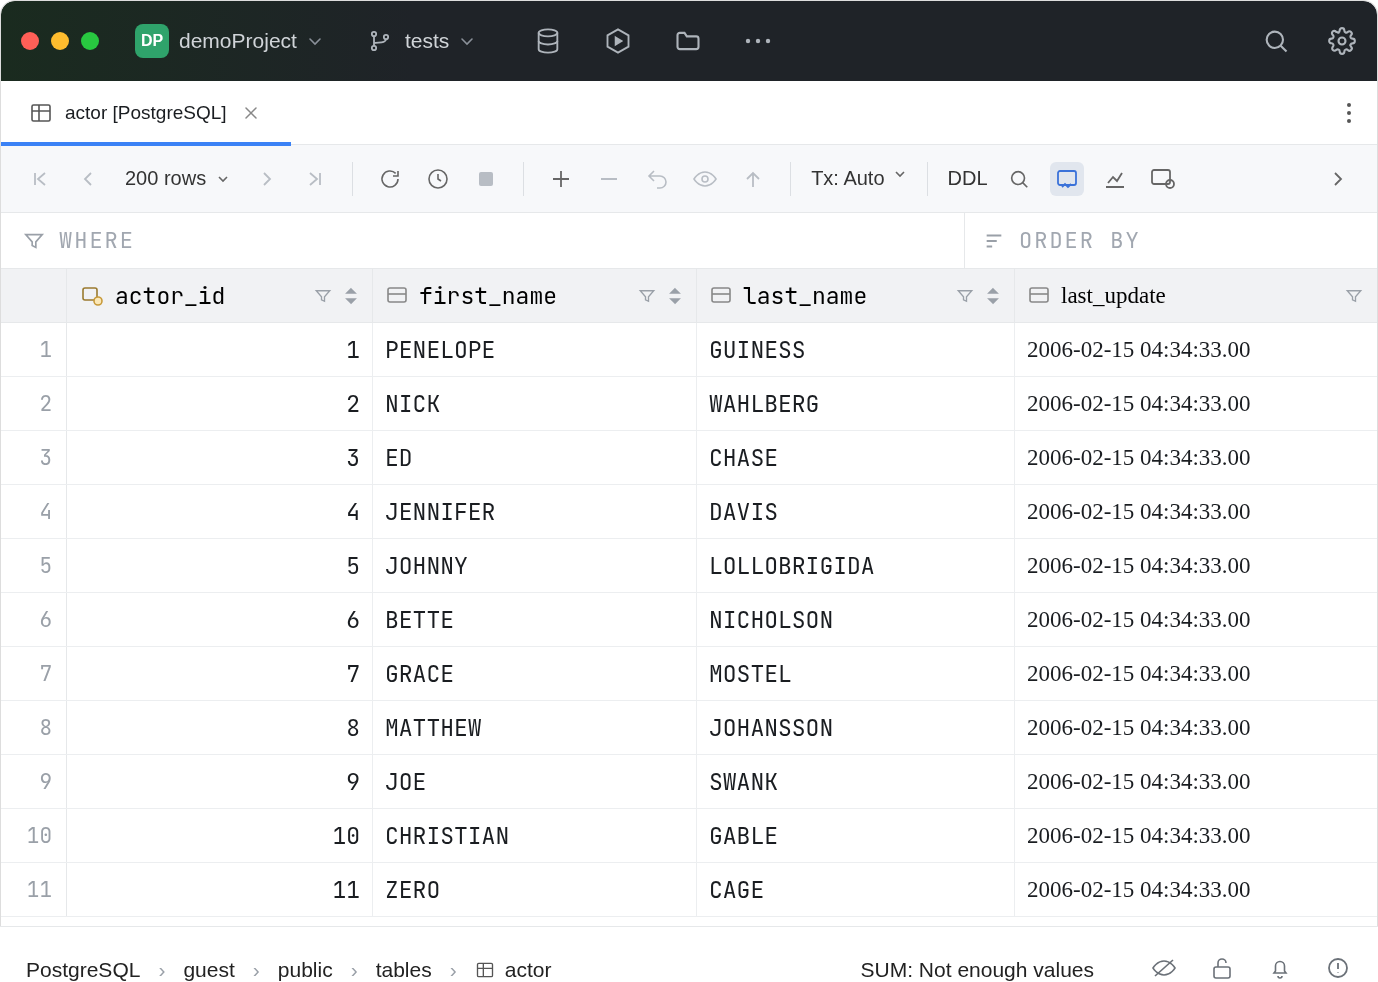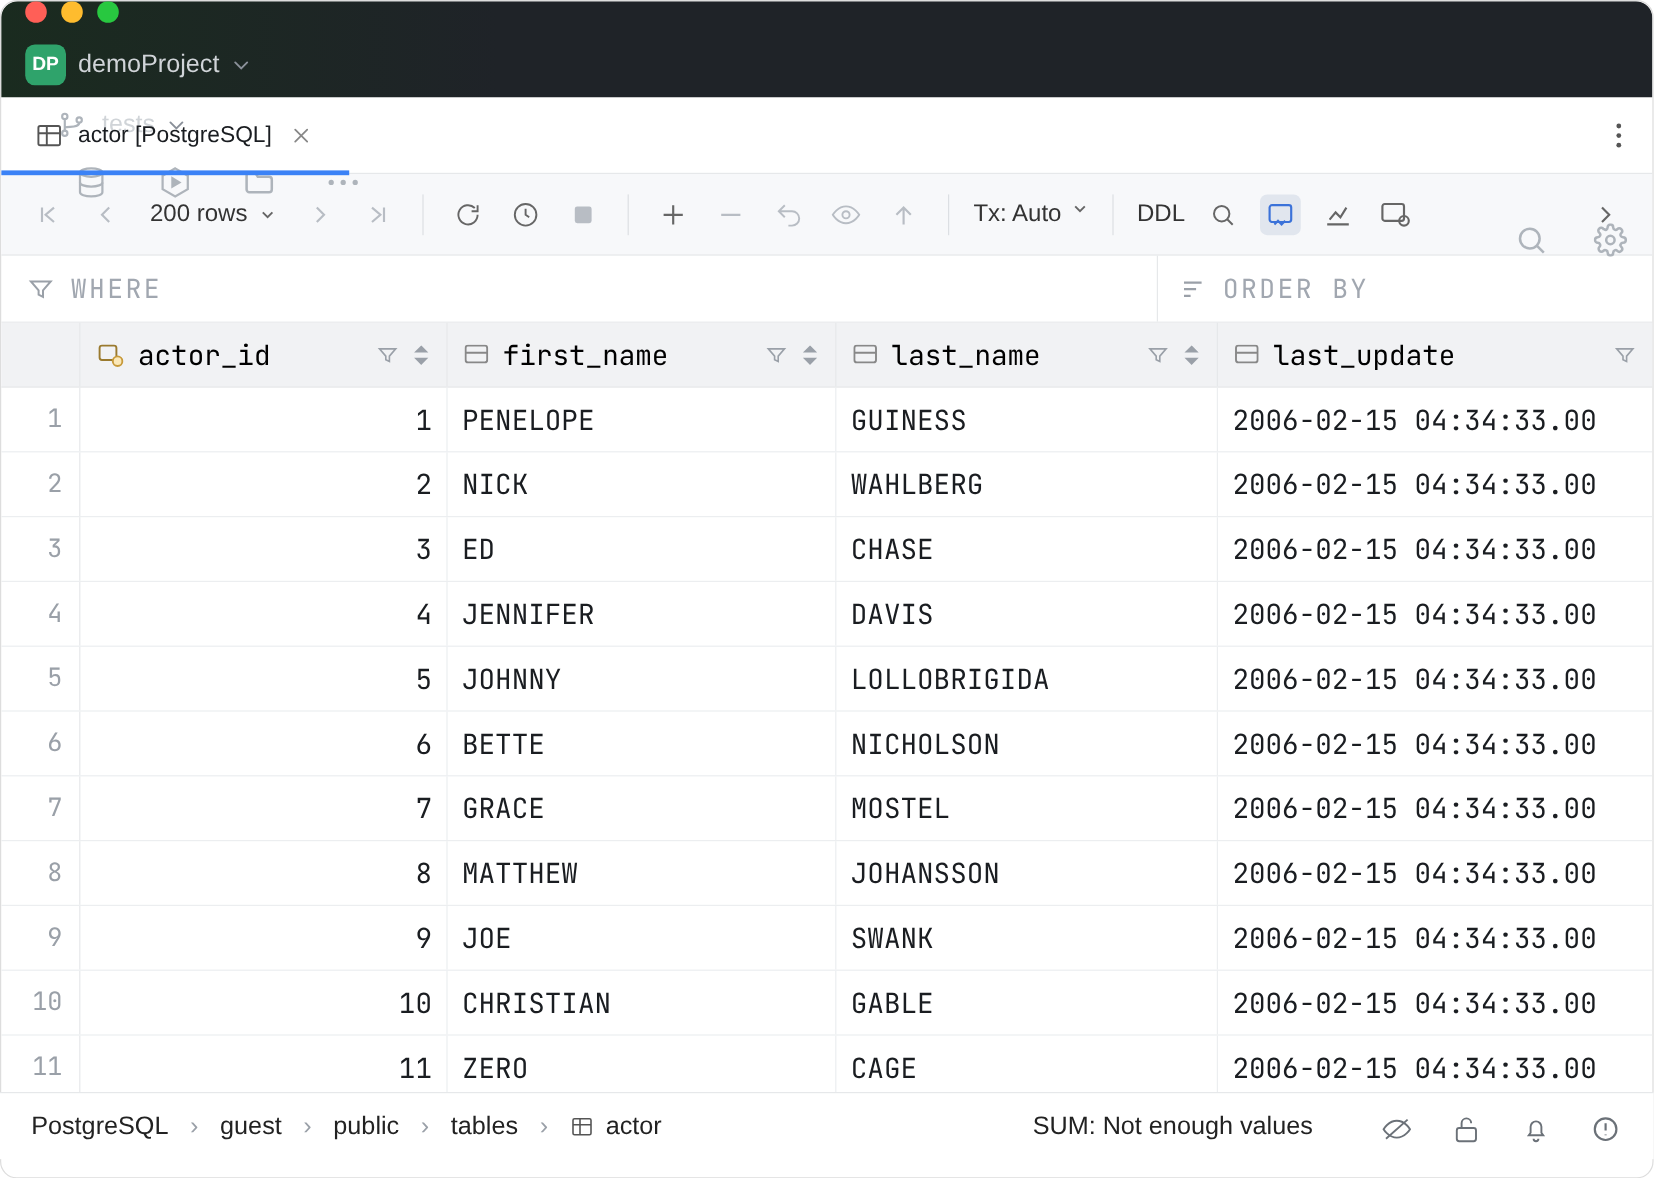--- a/index.html
+++ b/index.html
@@ -8,22 +8,22 @@
   font-family:-apple-system,BlinkMacSystemFont,"Segoe UI",sans-serif;
   background:#fff; overflow:hidden;
   border-radius:14px;
   border:1px solid #ddd;
 }
 .mono { font-family:"SF Mono","JetBrains Mono",Menlo,Consolas,monospace; }
 
 
 .titlebar {
   height:80px; background:linear-gradient(90deg,#1a2b1f 0%,#1f2328 30%,#1f2328 100%);
-  display:flex; align-items:flex-start; padding:0 20px; gap:18px;
-  border-top-left-radius:14px; border-top-right-radius:14px;flex-direction:column;
+  display:flex; align-items:center; padding:0 20px; gap:18px;
+  border-top-left-radius:14px; border-top-right-radius:14px;
 }
 .traffic { display:flex; gap:12px; margin-right:18px; }
 .dot { width:18px; height:18px; border-radius:50%; }
 .dot.red{background:#ff5f57;} .dot.yellow{background:#febc2e;} .dot.green{background:#28c840;}
 .proj-badge {
   width:34px; height:34px; border-radius:8px; background:#2fa36b;
   color:#fff; display:flex; align-items:center; justify-content:center;
   font-weight:700; font-size:16px;
 }
 .titlebar .tgroup { display:flex; align-items:center; gap:10px; color:#d0d4d8; font-size:21px; }
@@ -65,32 +65,32 @@
 .fb-where { flex:0 0 964px; display:flex; align-items:center; gap:14px; padding-left:22px; color:#a1a7b0; letter-spacing:2px; font-size:22px; border-right:1px solid #e6e8ea; height:100%; }
 .fb-order { flex:1; display:flex; align-items:center; gap:14px; padding-left:18px; color:#a1a7b0; letter-spacing:2px; font-size:22px; }
 
 
 .grid { font-size:23px; }
 .ghdr { height:54px; background:#f1f2f4; border-bottom:1px solid #e6e8ea; display:flex; }
 .gutter-h { width:66px; border-right:1px solid #e6e8ea; }
 .col { display:flex; align-items:center; gap:12px; padding:0 14px; border-right:1px solid #e6e8ea; color:#000000; }
 .col .spacer { flex:1; }
 .col .filter-ic, .col .sort-ic { color:#9aa0a8; }
-.c1{width:306px;} .c2{width:324px;} .c3{width:318px;} .c4{flex:1; border-right:none;}
+.c1{width:306px;} .c2{width:324px;} .c3{width:318px;} .c4{flex:1; border-right:none;font-family:Liberation Serif, serif;}
 .row { height:54px; display:flex; border-bottom:1px solid #eceef0; }
 .gutter { width:66px; display:flex; align-items:center; justify-content:flex-end; padding-right:14px; color:#9aa0a8; border-right:1px solid #e6e8ea; font-size:21px; }
 .cell { display:flex; align-items:center; padding:0 12px; border-right:1px solid #eceef0; color:#1a1d21; font-size:23px; overflow:hidden; white-space:nowrap; }
 .cell.r { justify-content:flex-end; }
 .cell.c4 { border-right:none; }
 
 
 .statusbar {
-  position:absolute; left:0; right:0; bottom:16px;
+  position:absolute; left:0; right:0; bottom:0;
   height:56px; border-top:1px solid #e6e8ea; background:#fff;
-  display:flex; align-items:flex-start; padding:16px 26px; gap:8px;
+  display:flex; align-items:flex-end; padding:0 26px; gap:8px;
   font-size:21px; color:#222;
 }
 .crumb { display:flex; align-items:center; gap:10px; }
 .crumb-sep { color:#9aa0a8; padding:0 8px; }
 .statusbar .sum { margin-left:auto; margin-right:26px; color:#222; }
 .sb-ic { width:28px; height:28px; color:#6b7178; margin-left:22px; display:flex; align-items:center; justify-content:center; }
 
 </style>
 </head>
 <body>

